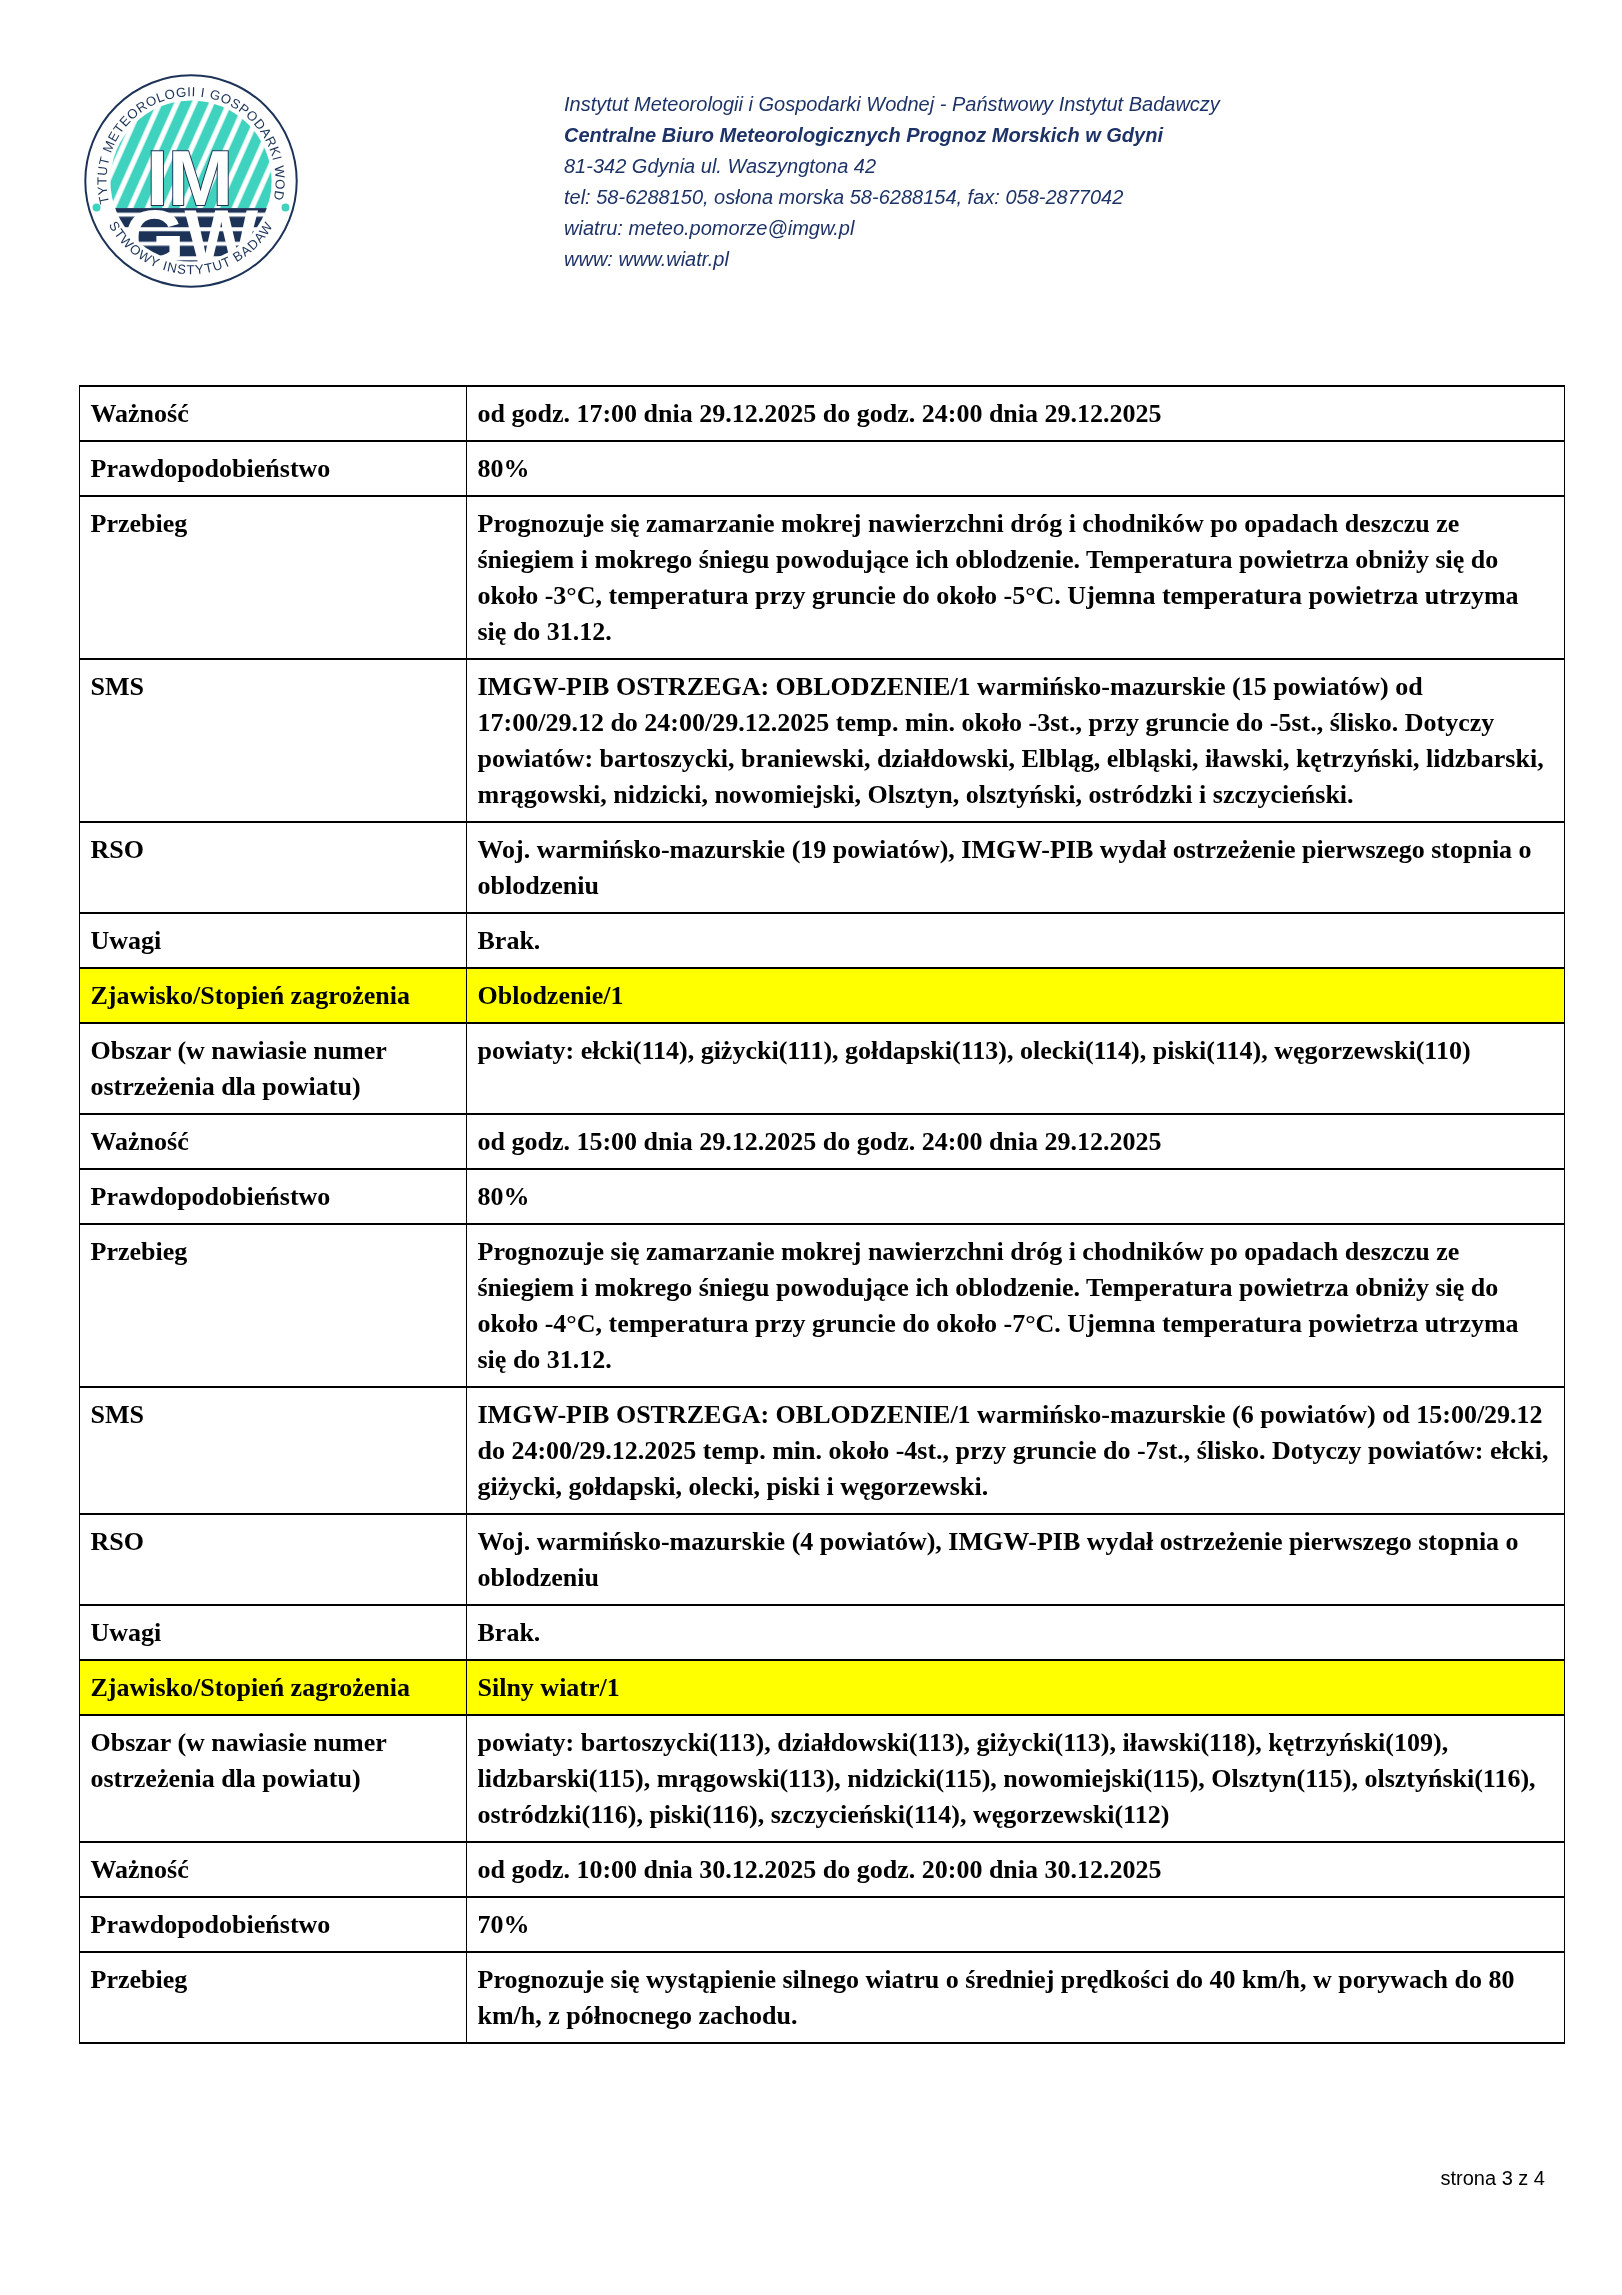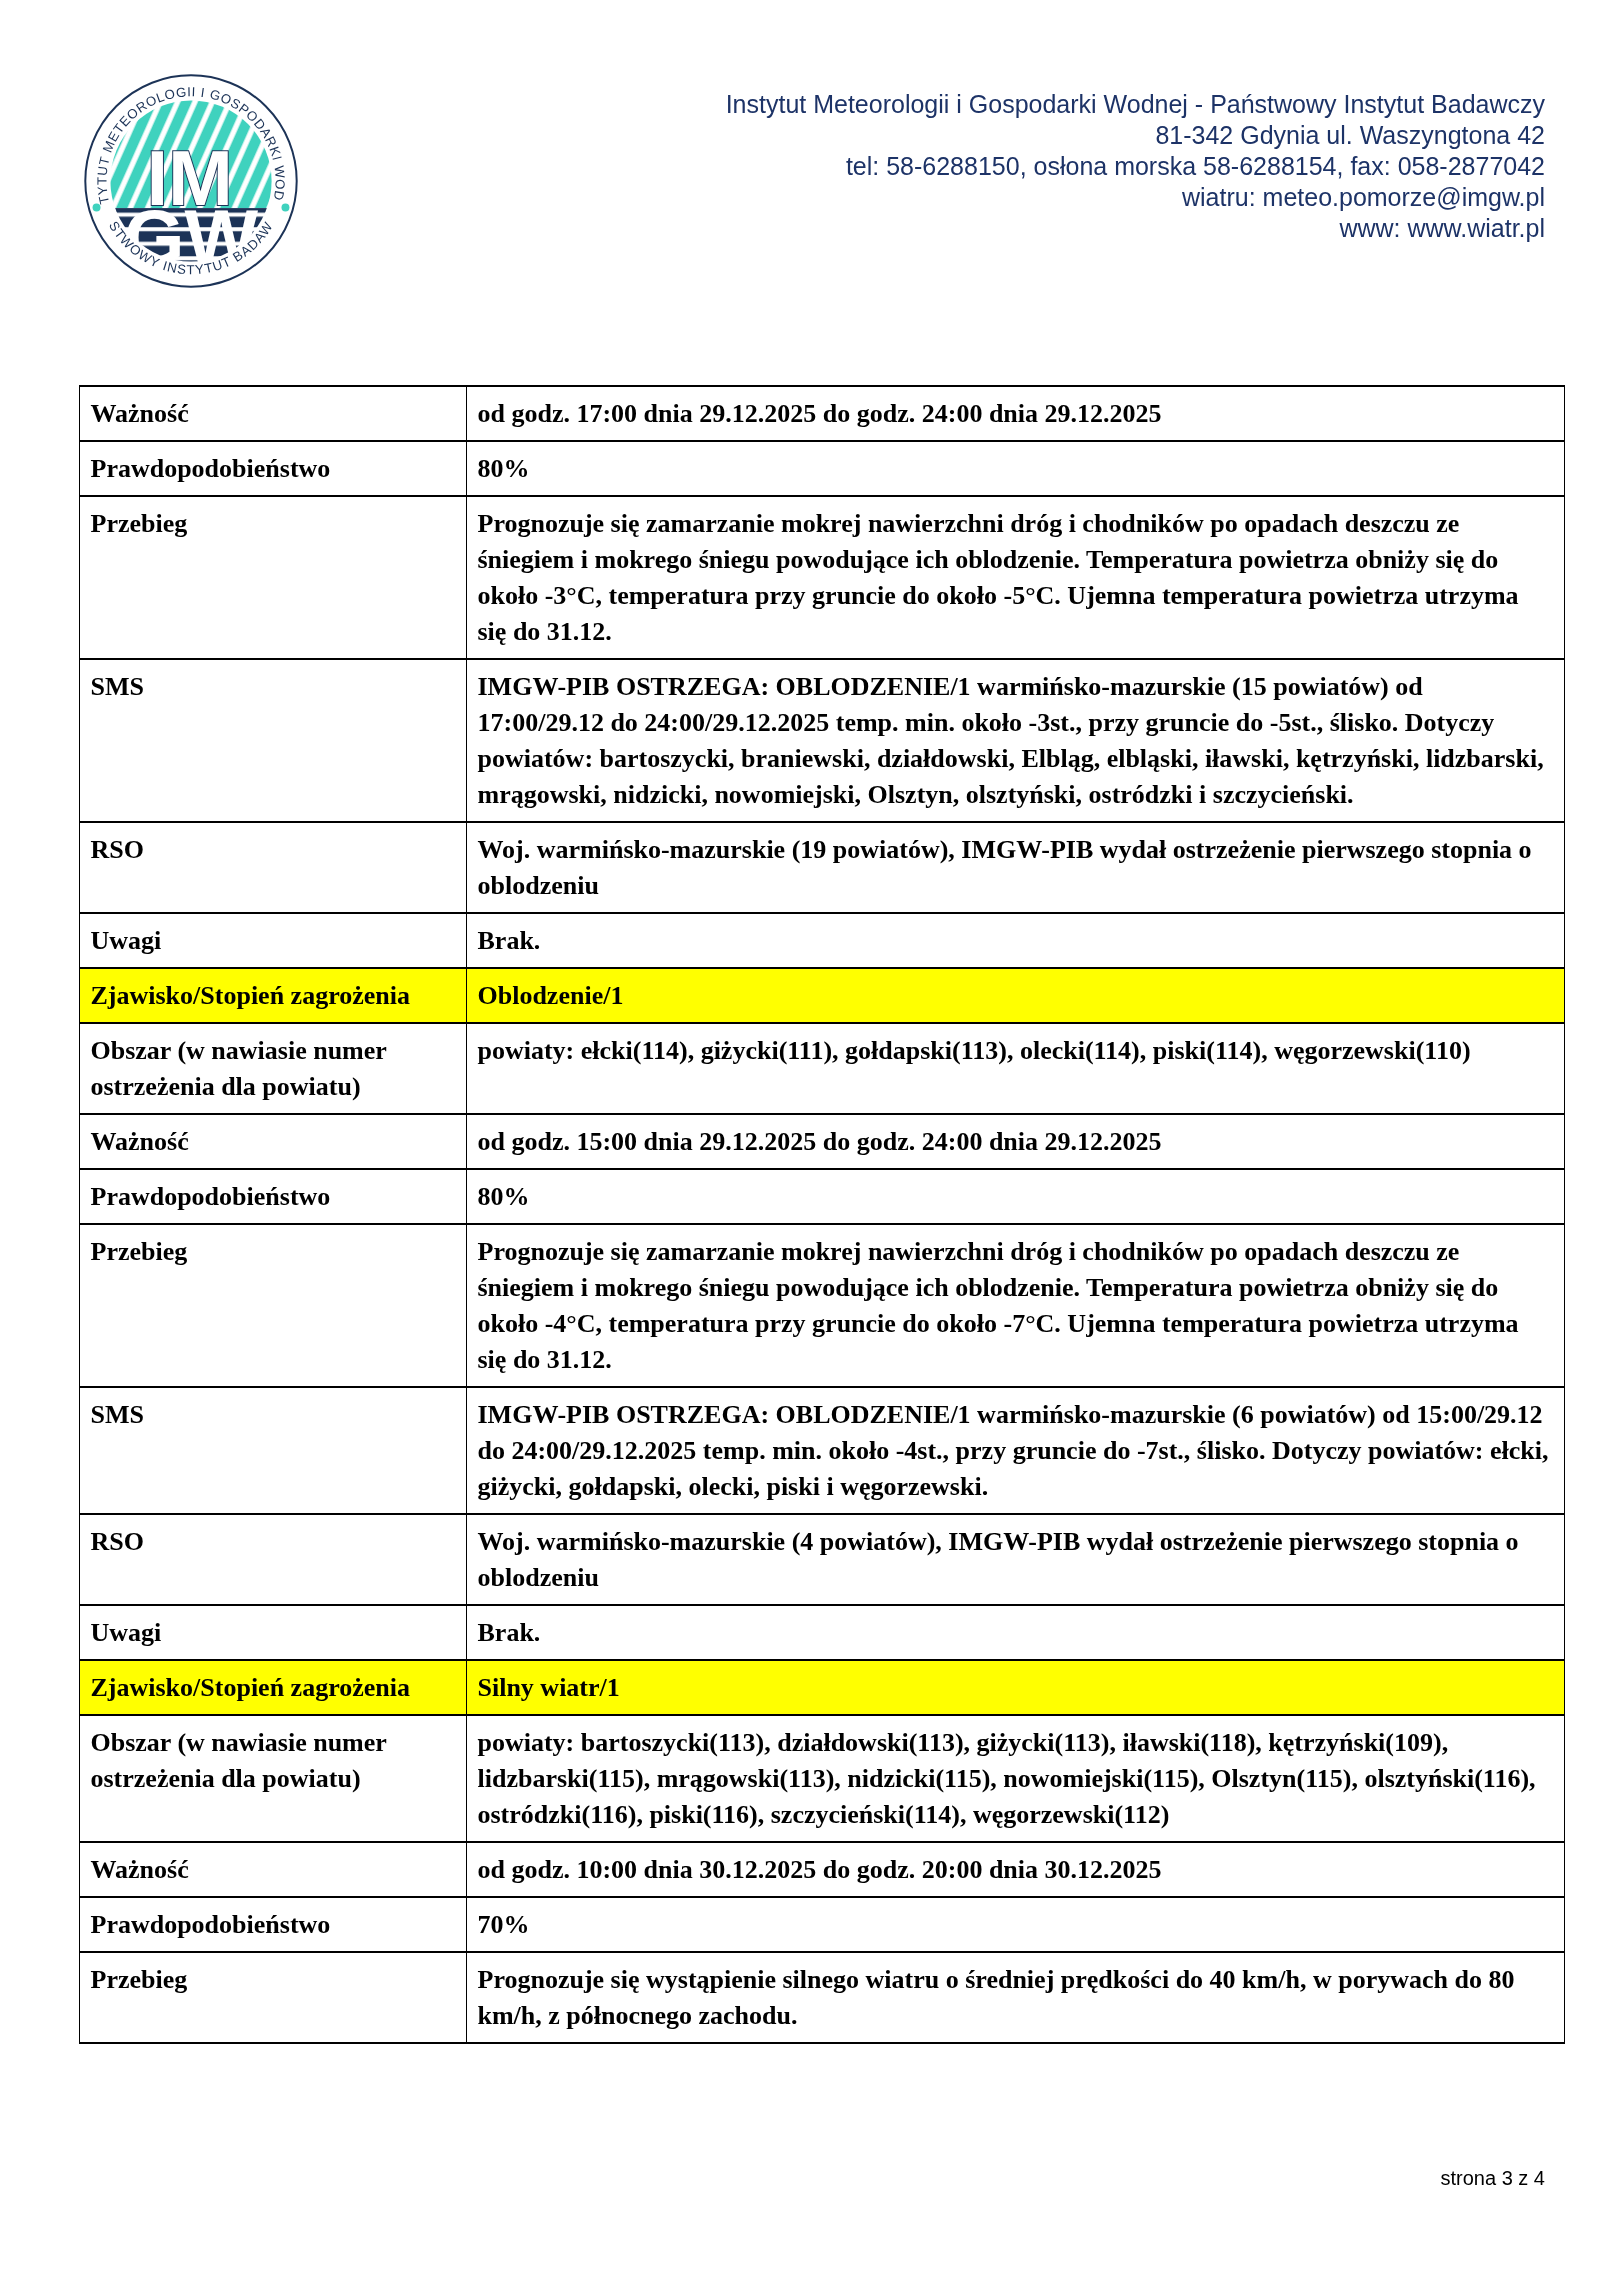--- a/index.html
+++ b/index.html
@@ -25,25 +25,26 @@
     left: 82px;
     top: 72px;
     width: 218px;
     height: 218px;
   }
   .header-block {
     position: absolute;
     right: 77px;
     top: 89px;
     width: 981px;
-    text-align: right;
+    text-align: left;
     font-family: "Liberation Sans", sans-serif;
-    font-size: 25px;
+    font-size: 20px;
     line-height: 31px;
     color: var(--navy);
+    font-style: italic;
   }
   .header-line.bold { font-weight: bold; }
 
   
   table.warnings {
     position: absolute;
     left: 79px;
     top: 385px;
     width: 1486px;
     border-collapse: collapse;
@@ -109,20 +110,21 @@
   <text font-family="Liberation Sans, sans-serif" font-size="20" letter-spacing="1" fill="#1c3357">
     <textPath href="#arc-top" startOffset="50%" text-anchor="middle">INSTYTUT METEOROLOGII I GOSPODARKI WODNEJ</textPath>
   </text>
   <text font-family="Liberation Sans, sans-serif" font-size="20" letter-spacing="1.5" fill="#1c3357">
     <textPath href="#arc-bottom" startOffset="50%" text-anchor="middle">PAŃSTWOWY INSTYTUT BADAWCZY</textPath>
   </text>
 </svg>
 
 <div class="header-block">
   <div class="header-line">Instytut Meteorologii i Gospodarki Wodnej - Państwowy Instytut Badawczy</div>
+  <div class="header-line bold">Centralne Biuro Meteorologicznych Prognoz Morskich w Gdyni</div>
   <div class="header-line">81-342 Gdynia ul. Waszyngtona 42</div>
   <div class="header-line">tel: 58-6288150, osłona morska 58-6288154, fax: 058-2877042</div>
   <div class="header-line">wiatru: meteo.pomorze@imgw.pl</div>
   <div class="header-line">www: www.wiatr.pl</div>
 </div>
 
 <table class="warnings">
   <colgroup>
     <col style="width:387px">
     <col>

